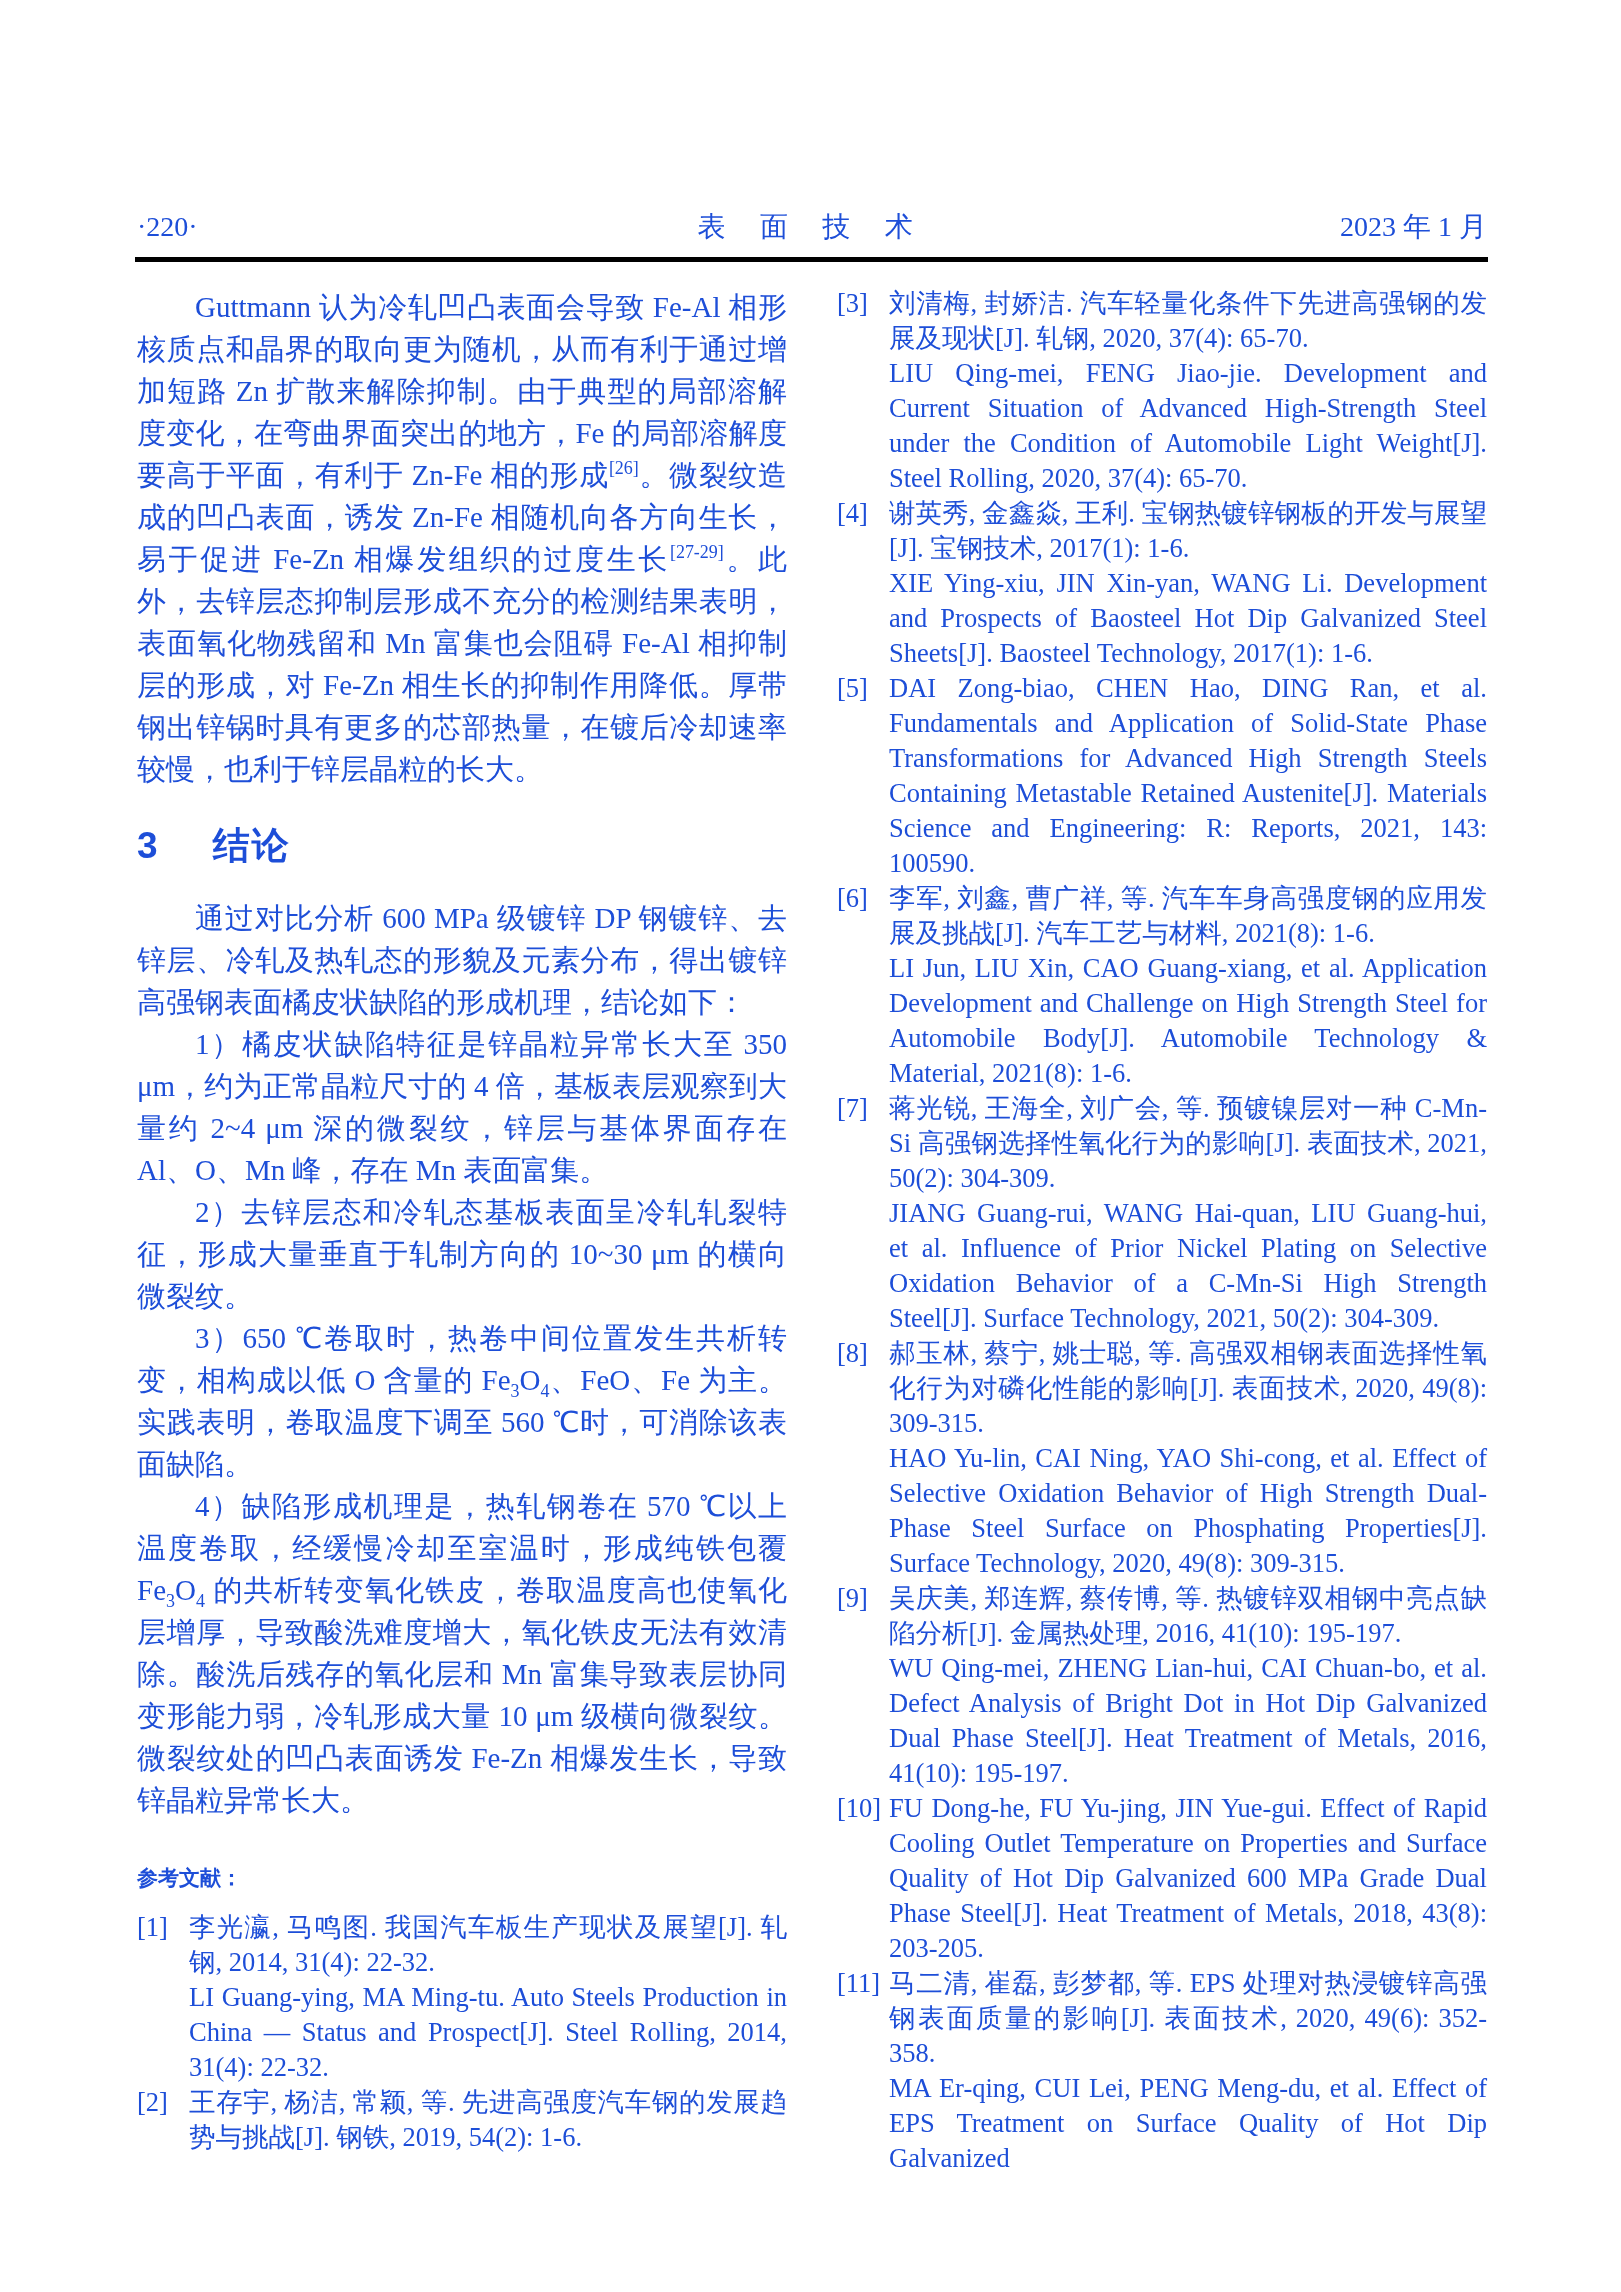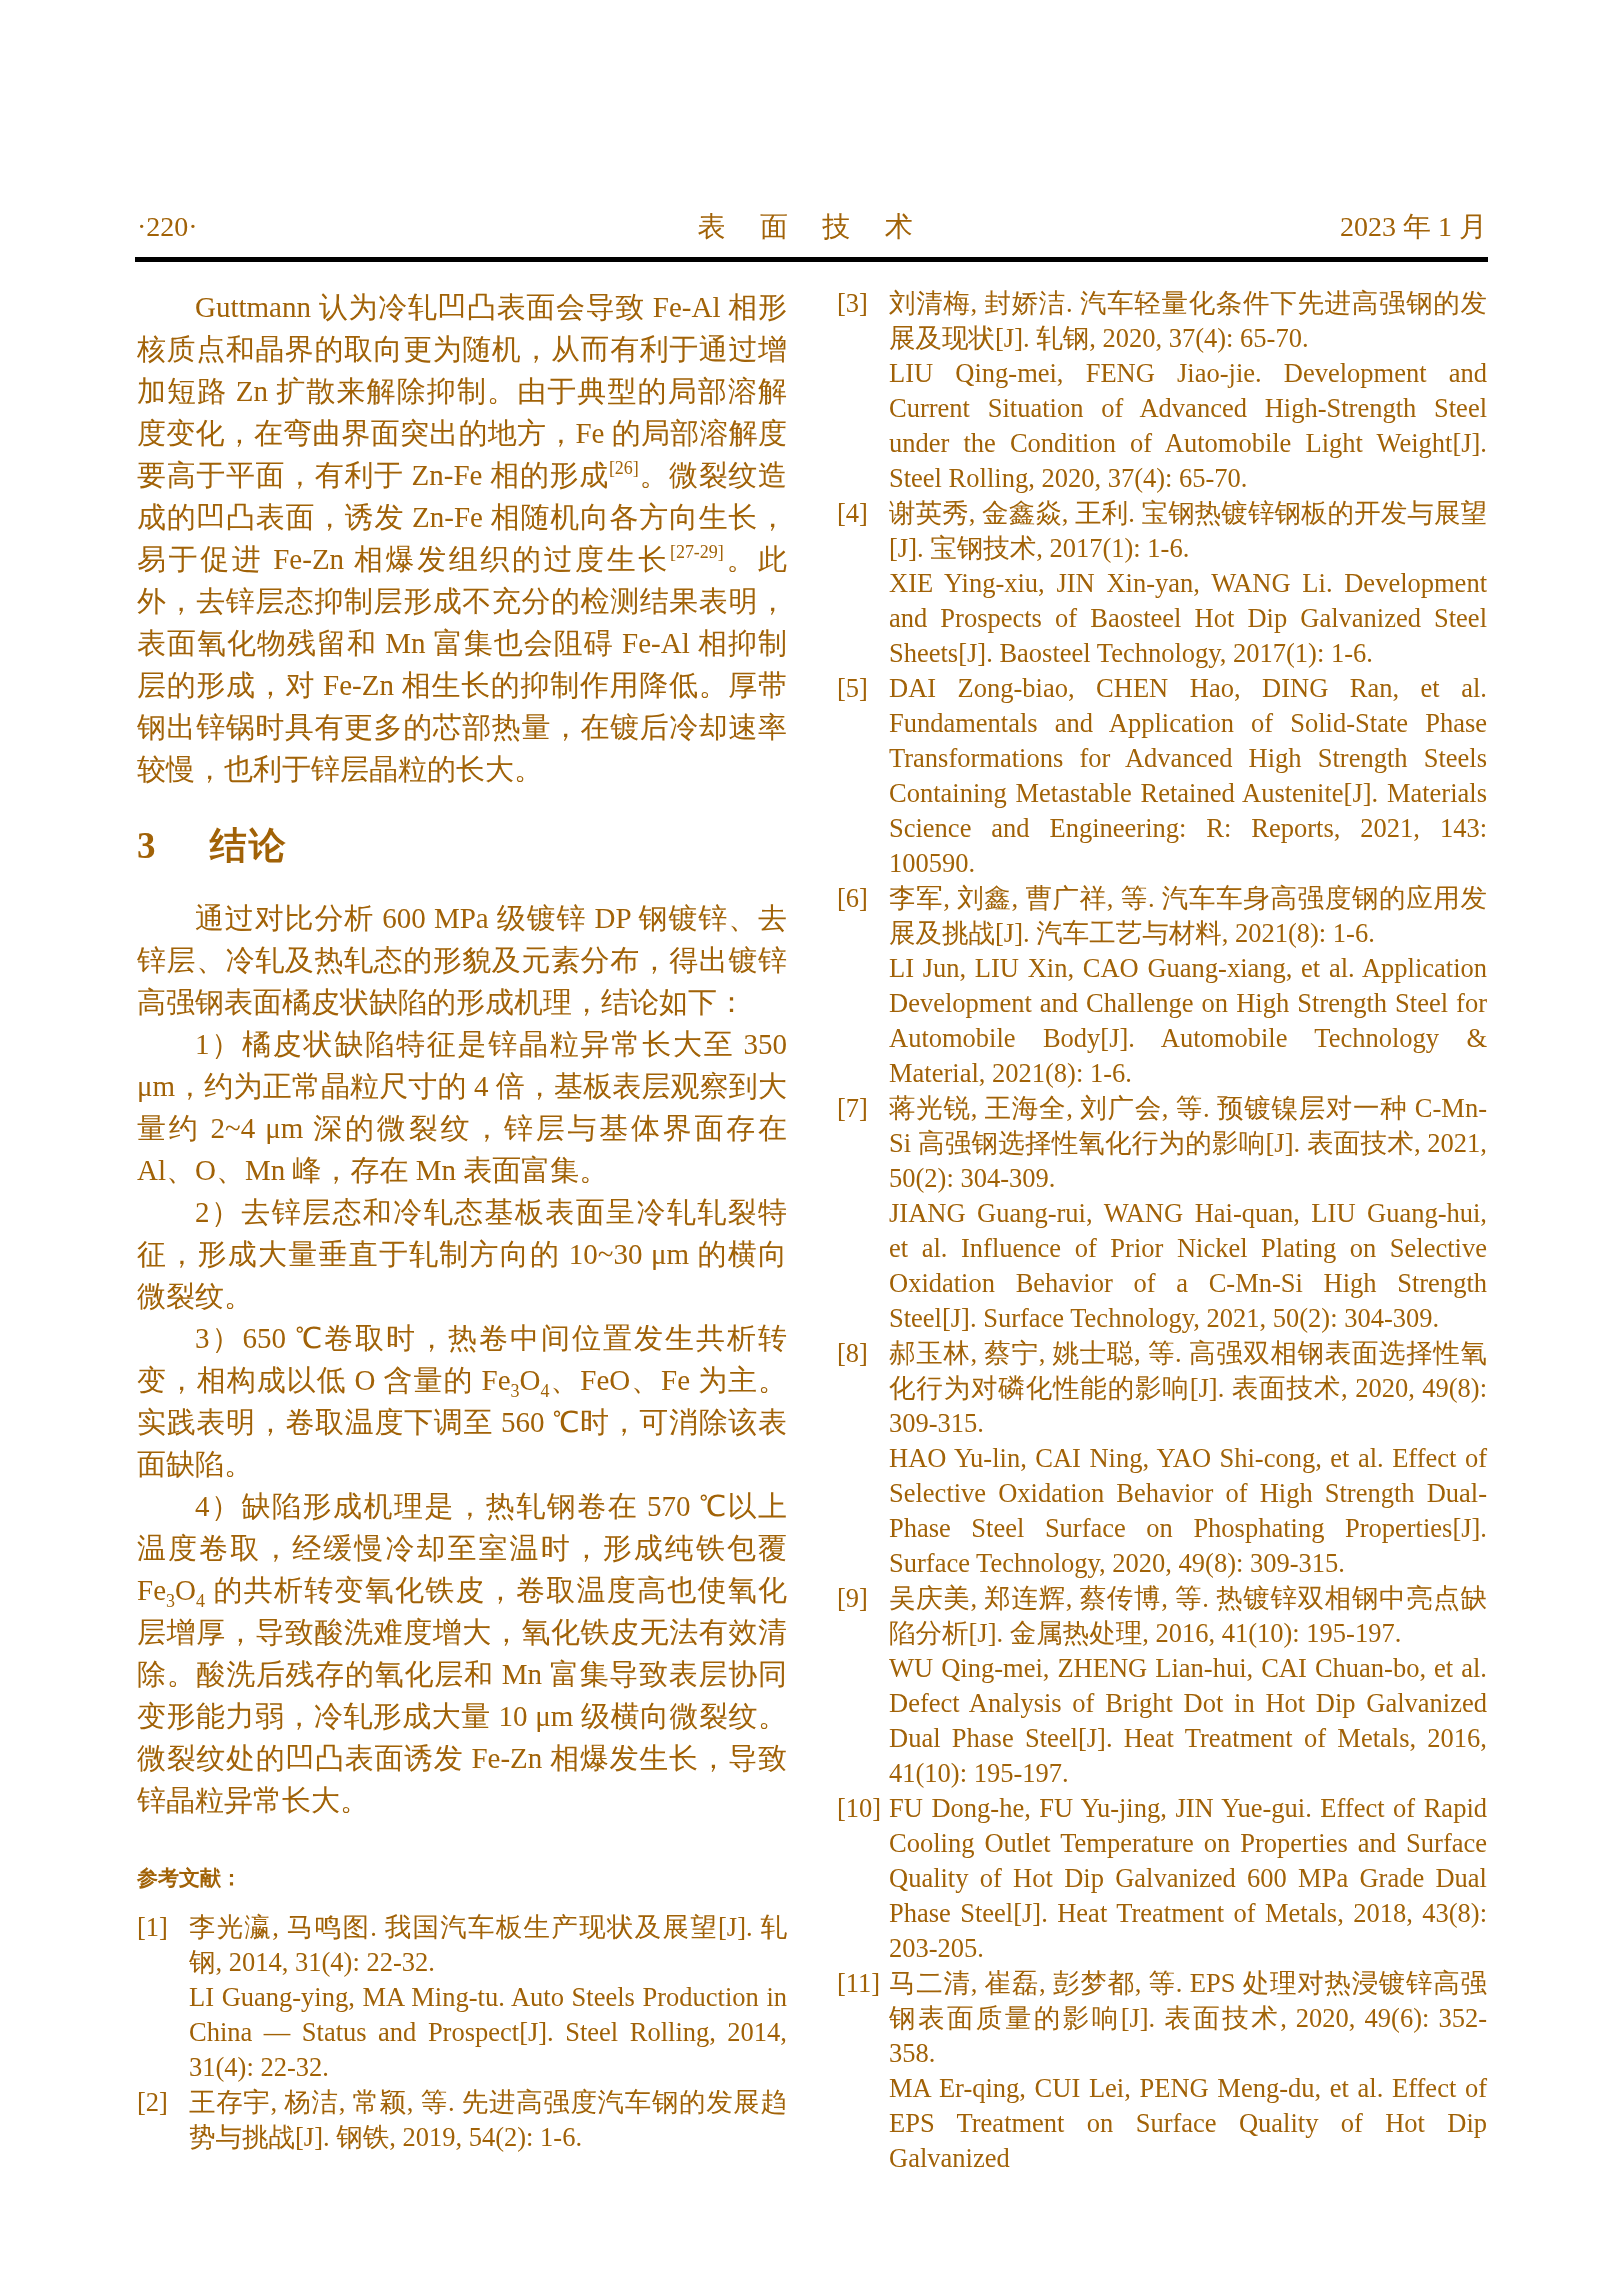--- a/index.html
+++ b/index.html
@@ -1,21 +1,21 @@
 <!DOCTYPE html>
 <html><head>
 <meta charset="utf-8">
 <style>
   html, body { margin: 0; padding: 0; background: #e8e8e8; }
   .page {
     position: relative;
     width: 1621px;
     height: 2293px;
     background: #ffffff;
-    color: #a16207;
+    color: #1d4ed8;
     font-family: "Liberation Serif", serif;
     overflow: hidden;
   }
   .page-header {
     position: absolute;
     top: 194px; left: 137px;
     width: 1350px;
     display: grid;
     grid-template-columns: 1fr auto 1fr;
     align-items: baseline;
@@ -45,21 +45,21 @@
     line-height: 42px;
     text-align: justify;
     text-indent: 2em;
   }
   .body-para.first { text-indent: 0; }
   sup { font-size: 0.62em; line-height: 0; }
   sub { font-size: 0.62em; line-height: 0; }
 
   .section-heading {
     margin: 31px 0 25.5px 0;
-    font-family: Liberation Serif, serif;
+    font-family: Liberation Sans, sans-serif;
     font-size: 37px;
     font-weight: 700;
     letter-spacing: 2px;
   }
   .section-heading .sec-num { margin-right: 41px; }
 
   .refs-heading {
     margin: 43px 0 18px 0;
     font-family: Liberation Sans, sans-serif;
     font-size: 21px;

